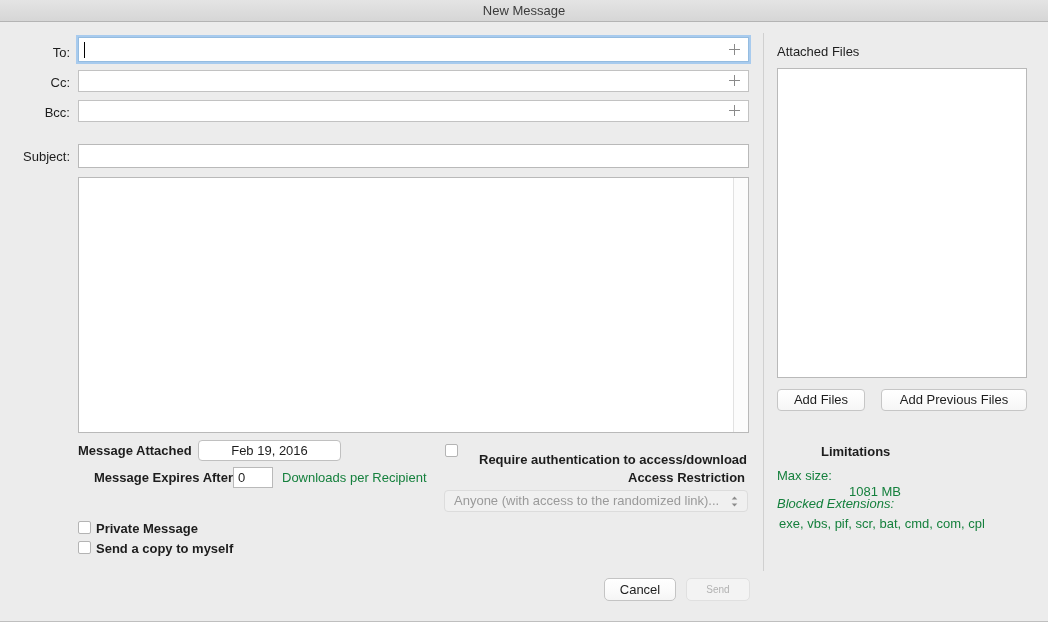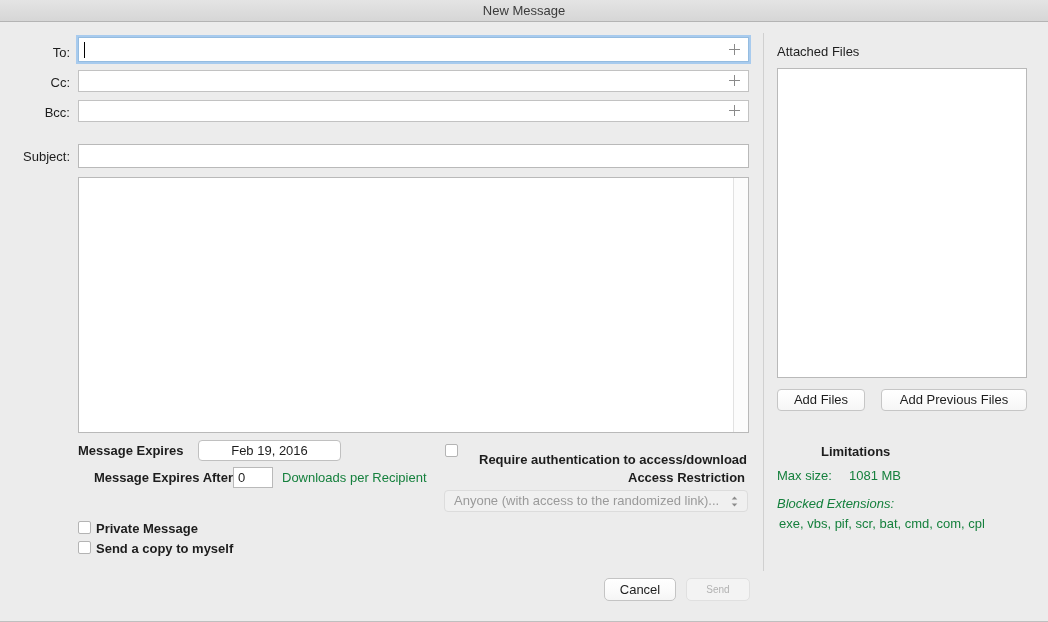--- a/index.html
+++ b/index.html
@@ -230,21 +230,21 @@
     color: #1d1d1d;
     text-align: center;
     line-height: 20px;
     white-space: nowrap;
   }
   #add-files-btn { left: 777px; top: 389px; width: 88px; }
   #add-prev-btn  { left: 881px; top: 389px; width: 146px; }
 
   #limitations-title { position: absolute; left: 777px; top: 444px; padding-left: 44px; }
   #maxsize-label { position: absolute; left: 777px; top: 468px; }
-  #maxsize-value { position: absolute; left: 849px; top: 468px; text-align: center; }
+  #maxsize-value { position: absolute; left: 849px; top: 484px; text-align: center; }
   #blocked-title { position: absolute; left: 777px; top: 496px; font-style: italic; }
   #blocked-value { position: absolute; left: 779px; top: 516px; }
 
   
   #cancel-btn {
     position: absolute;
     left: 604px; top: 578px;
     width: 72px; height: 23px;
     background: linear-gradient(to bottom, #ffffff 0%, #fbfbfb 50%, #f5f5f5 100%);
     border: 1px solid #c4c4c4;
@@ -294,21 +294,21 @@
     <span class="plus-icon"></span>
   </div>
 
   <div class="field-label" style="left:8px; top:149px; width:62px;">Subject:</div>
   <div id="subject-field"></div>
 
   <div id="body-area">
     <div id="body-scroll-gutter"></div>
   </div>
 
-  <div class="bold-label" style="left:78px; top:443px;">Message Expires</div>
+  <div class="bold-label" style="left:78px; top:443px;">Message Attached</div>
   <div id="expire-date">Feb 19, 2016</div>
 
   <div class="bold-label" style="left:78px; top:470px;padding-left:16px;">Message Expires After</div>
   <div id="downloads-count">0</div>
   <div class="plain-label" style="left:282px; top:470px;">Downloads per Recipient</div>
 
   <div class="cbox" style="left:78px; top:521px;"></div>
   <div class="bold-label" style="left:96px; top:521px;">Private Message</div>
 
   <div class="cbox" style="left:78px; top:541px;"></div>

